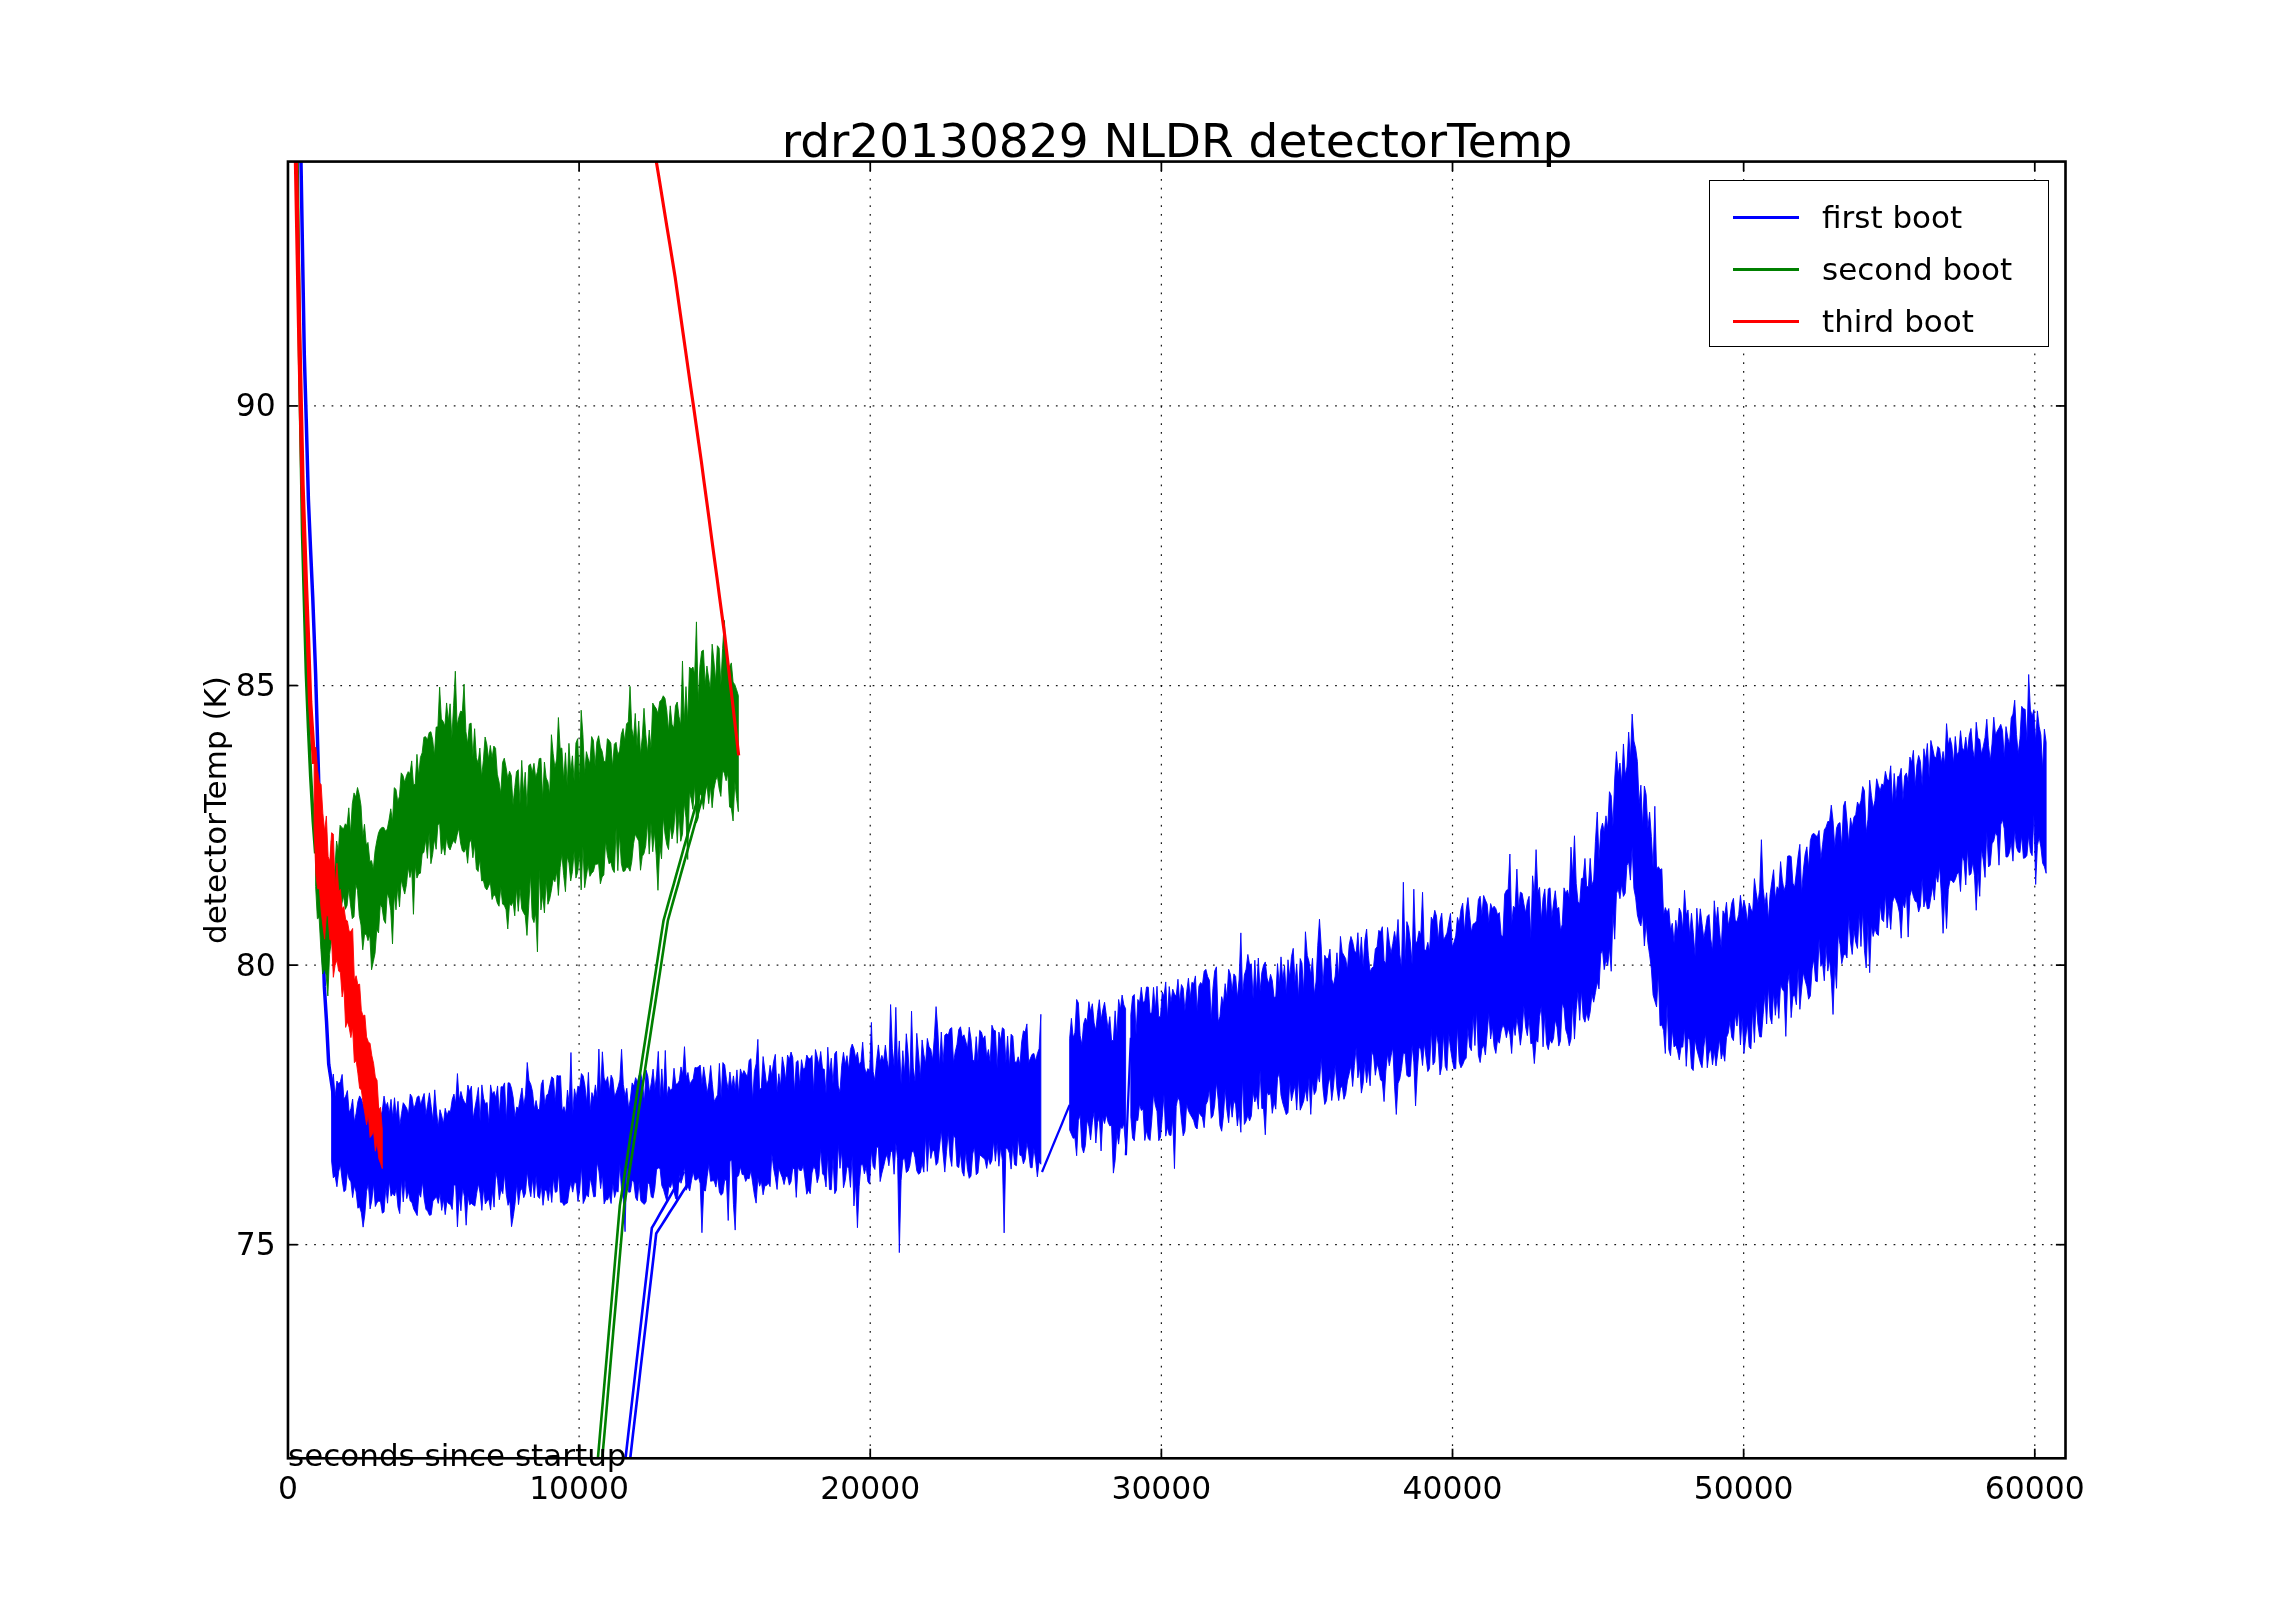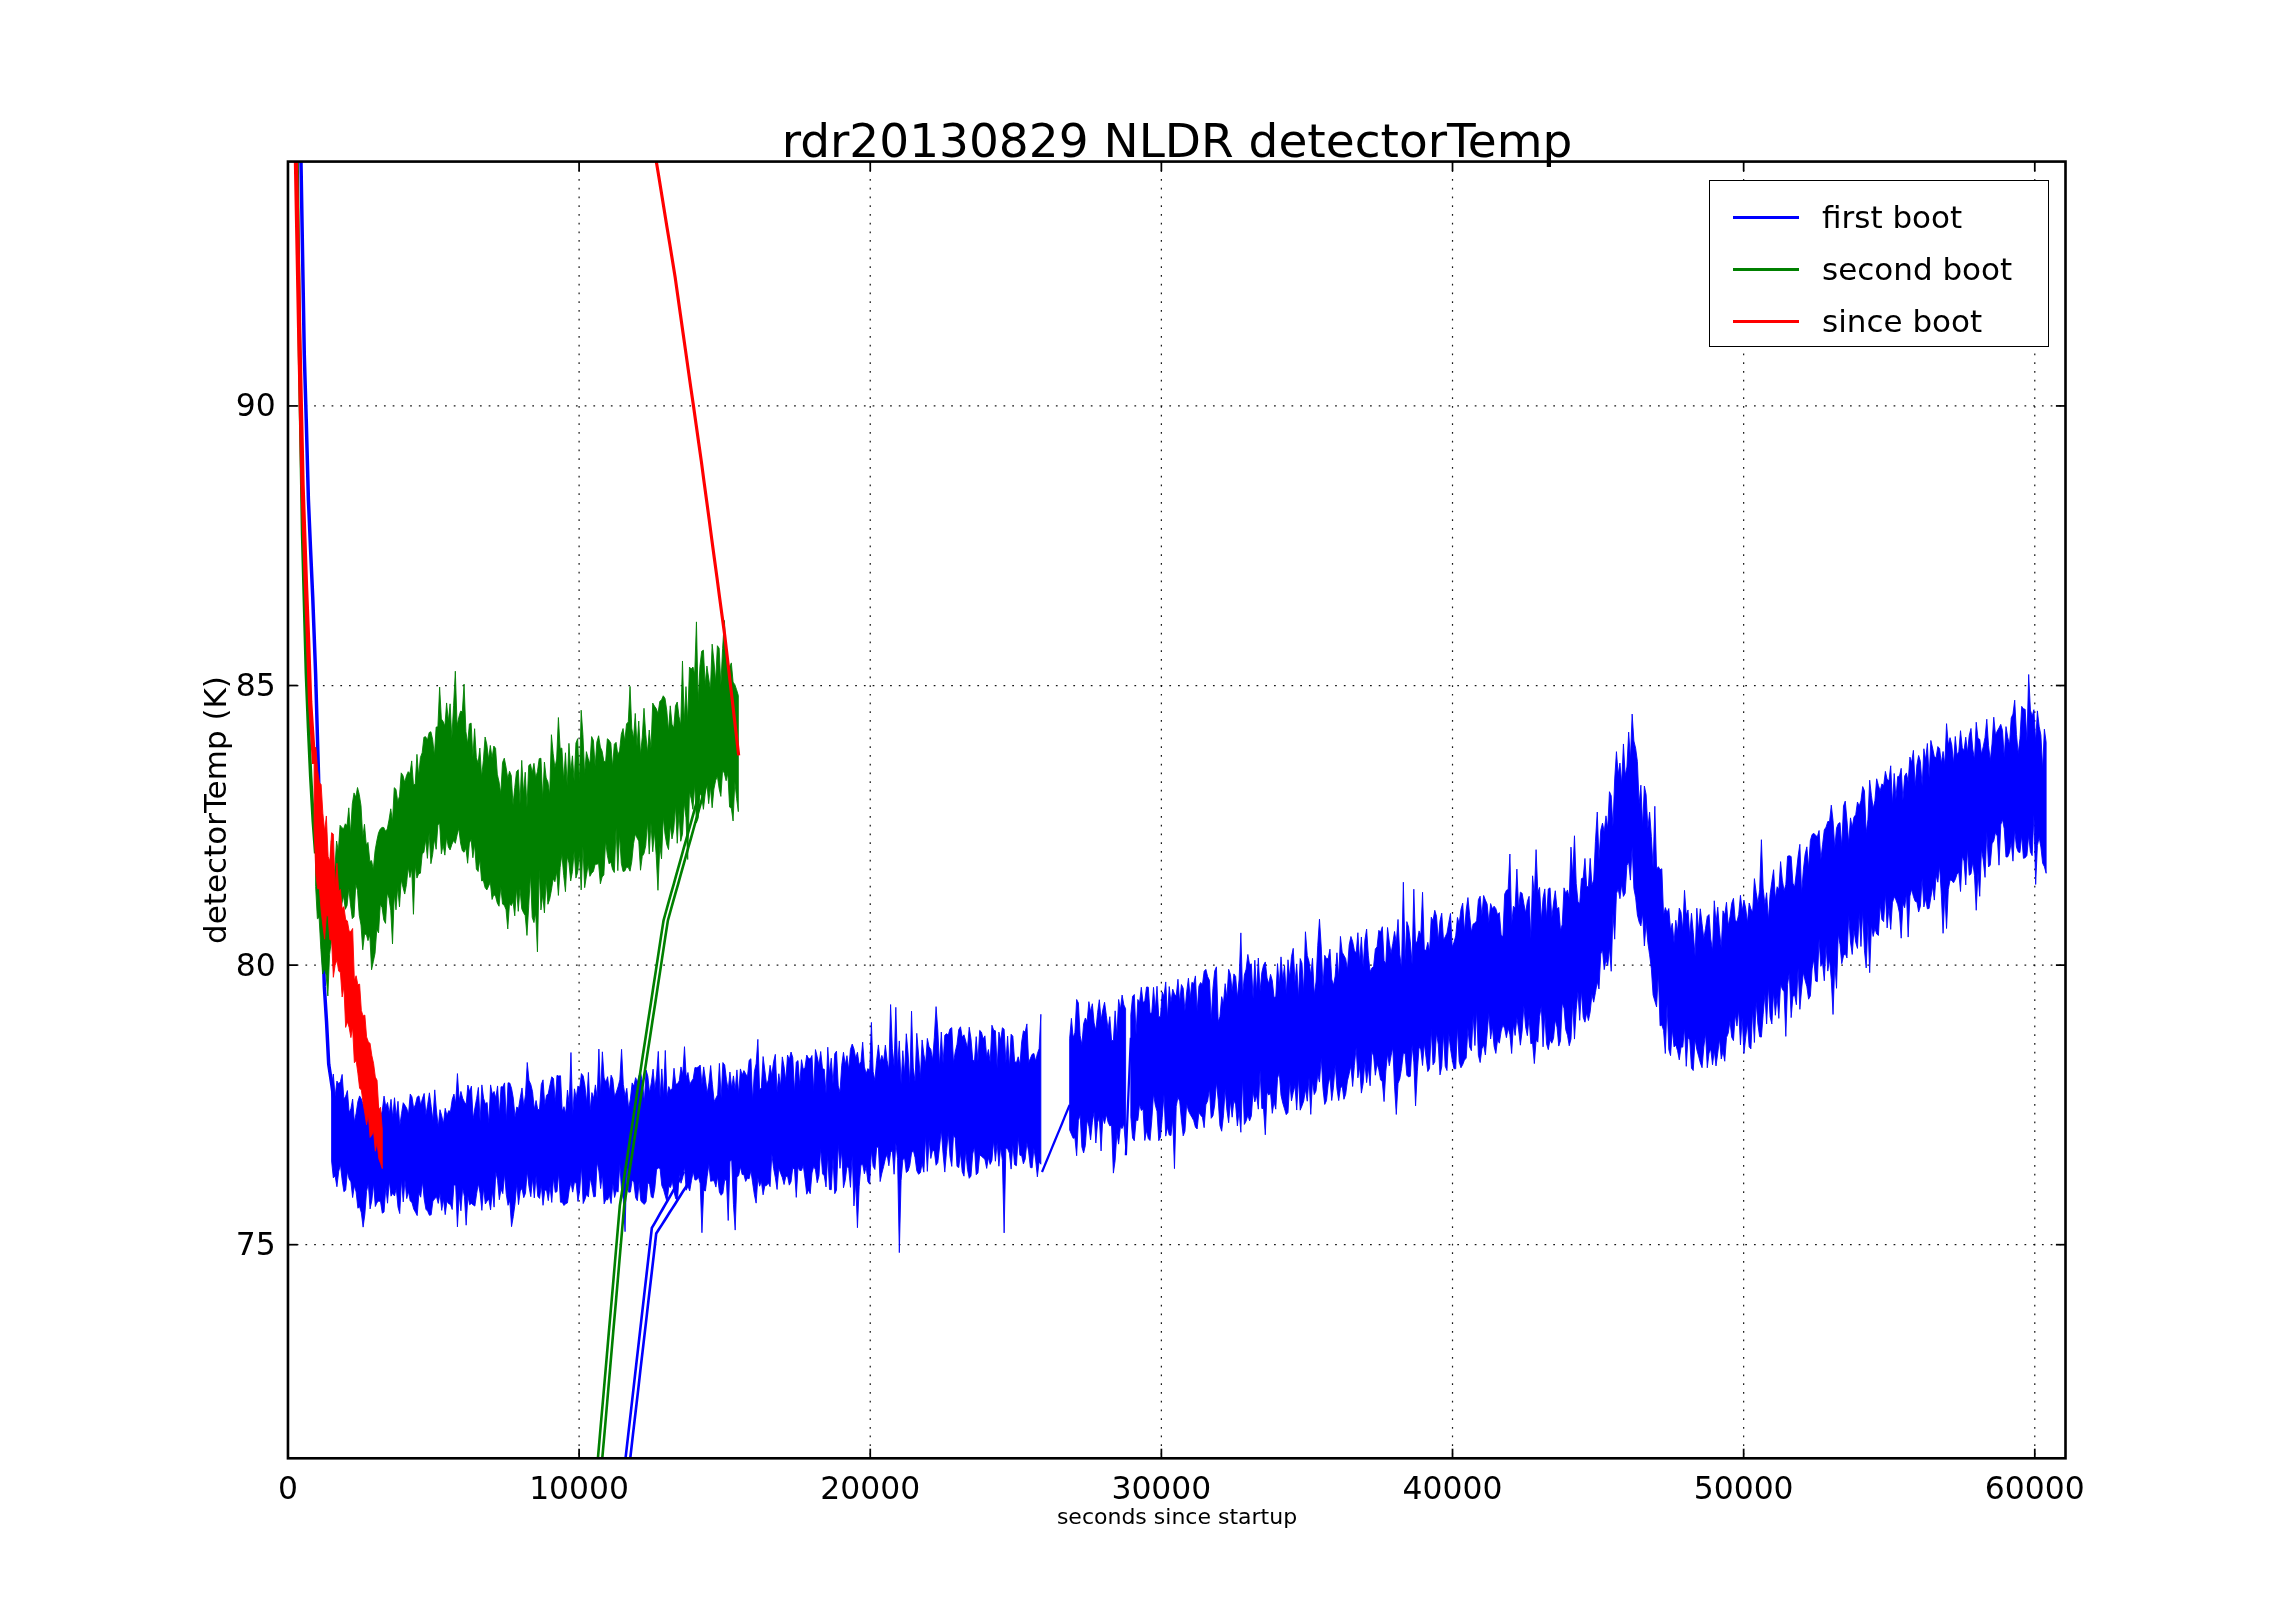--- a/index.html
+++ b/index.html
@@ -2,22 +2,22 @@
 <html style="font-size:14px"><head>
 <meta charset="utf-8">
 <style>
   html,body{margin:0;padding:0;background:#ffffff;}
   body{width:2295px;height:1619px;position:relative;overflow:hidden;
        font-family:"DejaVu Sans","Liberation Sans",sans-serif;color:#000;}
   #figure{position:absolute;left:0;top:0;width:2295px;height:1619px;background:#ffffff;}
   #plot-svg{position:absolute;left:0;top:0;}
   .chart-title{position:absolute;left:288px;top:115px;width:1778px;text-align:center;
                font-size:47px;line-height:1.1;white-space:nowrap;}
-  .x-label{position:absolute;left:288px;top:1505px;width:1778px;text-align:center;
-           font-size:22px;line-height:1.1;white-space:nowrap;}
+  .x-label{position:absolute;left:288px;top:1438px;width:1778px;
+           font-size:31px;line-height:1.1;white-space:nowrap;}
   .y-label{position:absolute;left:215px;top:810px;font-size:31px;line-height:1.1;white-space:nowrap;
            transform:translate(-50%,-50%) rotate(-90deg);}
   .legend{position:absolute;left:1709px;top:180px;width:340px;height:167px;background:#ffffff;
           border:1.7px solid #000;box-sizing:border-box;padding-top:10px;}
   .lrow{display:flex;align-items:center;height:52px;padding-left:23px;}
   .lsample{width:66px;height:0;border-top:3.5px solid #000;margin-right:23px;flex:0 0 auto;}
   .llabel{font-size:31px;white-space:nowrap;}
 </style>
 </head>
 <body>
@@ -99,17 +99,17 @@
     <div class="lrow">
       <span class="lsample" style="border-top-color: rgb(0, 0, 255);"></span>
       <span class="llabel">first boot</span>
     </div>
     <div class="lrow">
       <span class="lsample" style="border-top-color: rgb(0, 128, 0);"></span>
       <span class="llabel">second boot</span>
     </div>
     <div class="lrow">
       <span class="lsample" style="border-top-color: rgb(255, 0, 0);"></span>
-      <span class="llabel">since boot</span>
+      <span class="llabel">third boot</span>
     </div>
   </div>
 </div>
 
 
 </body></html>

